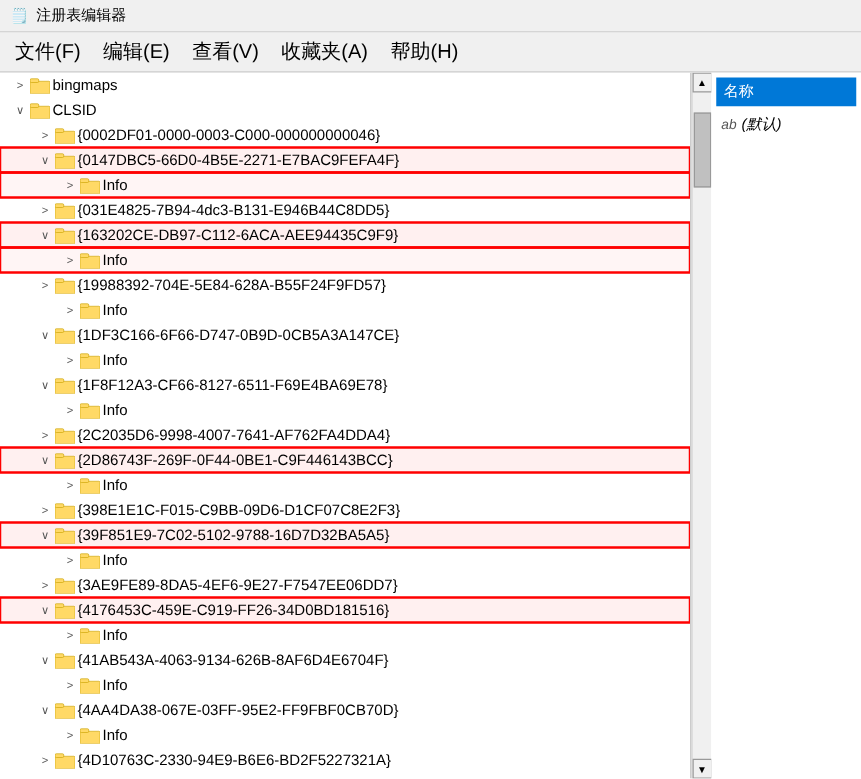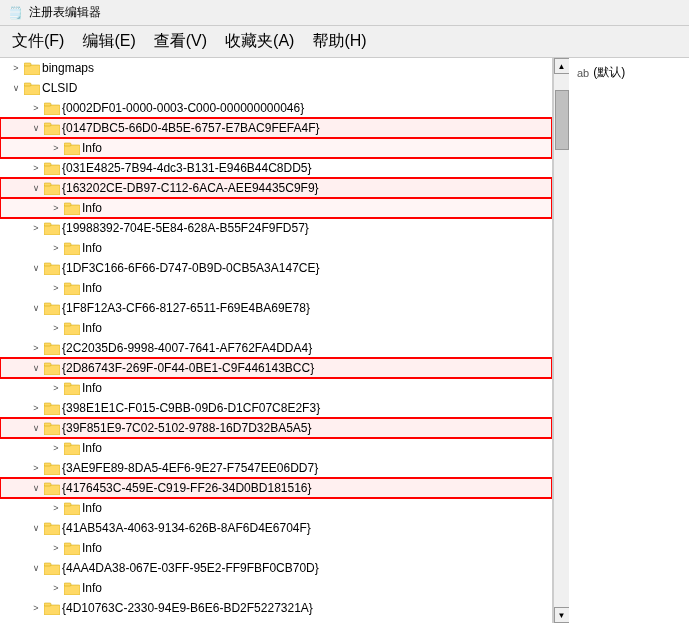--- a/index.html
+++ b/index.html
@@ -58,20 +58,21 @@
       padding: 3px 6px;
       font-size: 12px;
       margin-bottom: 4px;
     }
     .right-panel-item {
       font-size: 12px;
       padding: 2px 4px;
       display: flex;
       align-items: center;
       gap: 4px;
+      font-style: italic;
     }
     .tree-node {
       display: flex;
       align-items: center;
       padding: 1px 0;
       white-space: nowrap;
       font-size: 12px;
       line-height: 18px;
     }
     .expander {
@@ -168,21 +169,21 @@
           <span class="tree-label">{0002DF01-0000-0003-C000-000000000046}</span>
         </div>
         <div class="tree-node" style="outline: red solid 2px; outline-offset: -1px; background: rgb(255, 240, 240); padding-left: 28px;">
           <span class="expander">∨</span>
           <span style="display: inline-flex; align-items: center;">
             <svg width="16" height="14" viewBox="0 0 16 14" style="margin-right:2px;flex-shrink:0;">
     <rect x="0" y="4" width="16" height="10" rx="1" fill="#ffd966" stroke="#c8a000" stroke-width="0.5"></rect>
     <rect x="0" y="2" width="7" height="3" rx="1" fill="#ffd966" stroke="#c8a000" stroke-width="0.5"></rect>
   </svg>
           </span>
-          <span class="tree-label">{0147DBC5-66D0-4B5E-6757-E7BAC9FEFA4F}</span>
+          <span class="tree-label">{0147DBC5-66D0-4B5E-2271-E7BAC9FEFA4F}</span>
         </div>
         <div class="tree-node" style="outline: red solid 2px; outline-offset: -1px; background: rgb(255, 245, 245); padding-left: 48px;">
           <span class="expander">&gt;</span>
           <span style="display: inline-flex; align-items: center;">
             <svg width="16" height="14" viewBox="0 0 16 14" style="margin-right:2px;flex-shrink:0;">
     <rect x="0" y="4" width="16" height="10" rx="1" fill="#ffd966" stroke="#c8a000" stroke-width="0.5"></rect>
     <rect x="0" y="2" width="7" height="3" rx="1" fill="#ffd966" stroke="#c8a000" stroke-width="0.5"></rect>
   </svg>
           </span>
           <span class="tree-label">Info</span>
@@ -421,18 +422,19 @@
     <div class="scrollbar-area">
       <div class="scrollbar-btn">▲</div>
       <div class="scrollbar-thumb"></div>
       <div style="flex:1"></div>
       <div class="scrollbar-btn">▼</div>
     </div>
 
   </div>
 
   <div class="right-panel">
+    <div class="right-panel-header">名称</div>
     <div class="right-panel-item">
       <span style="font-size:11px;color:#555;">ab</span>
       <span>(默认)</span>
     </div>
   </div>
 </div>
 
 </body></html>

